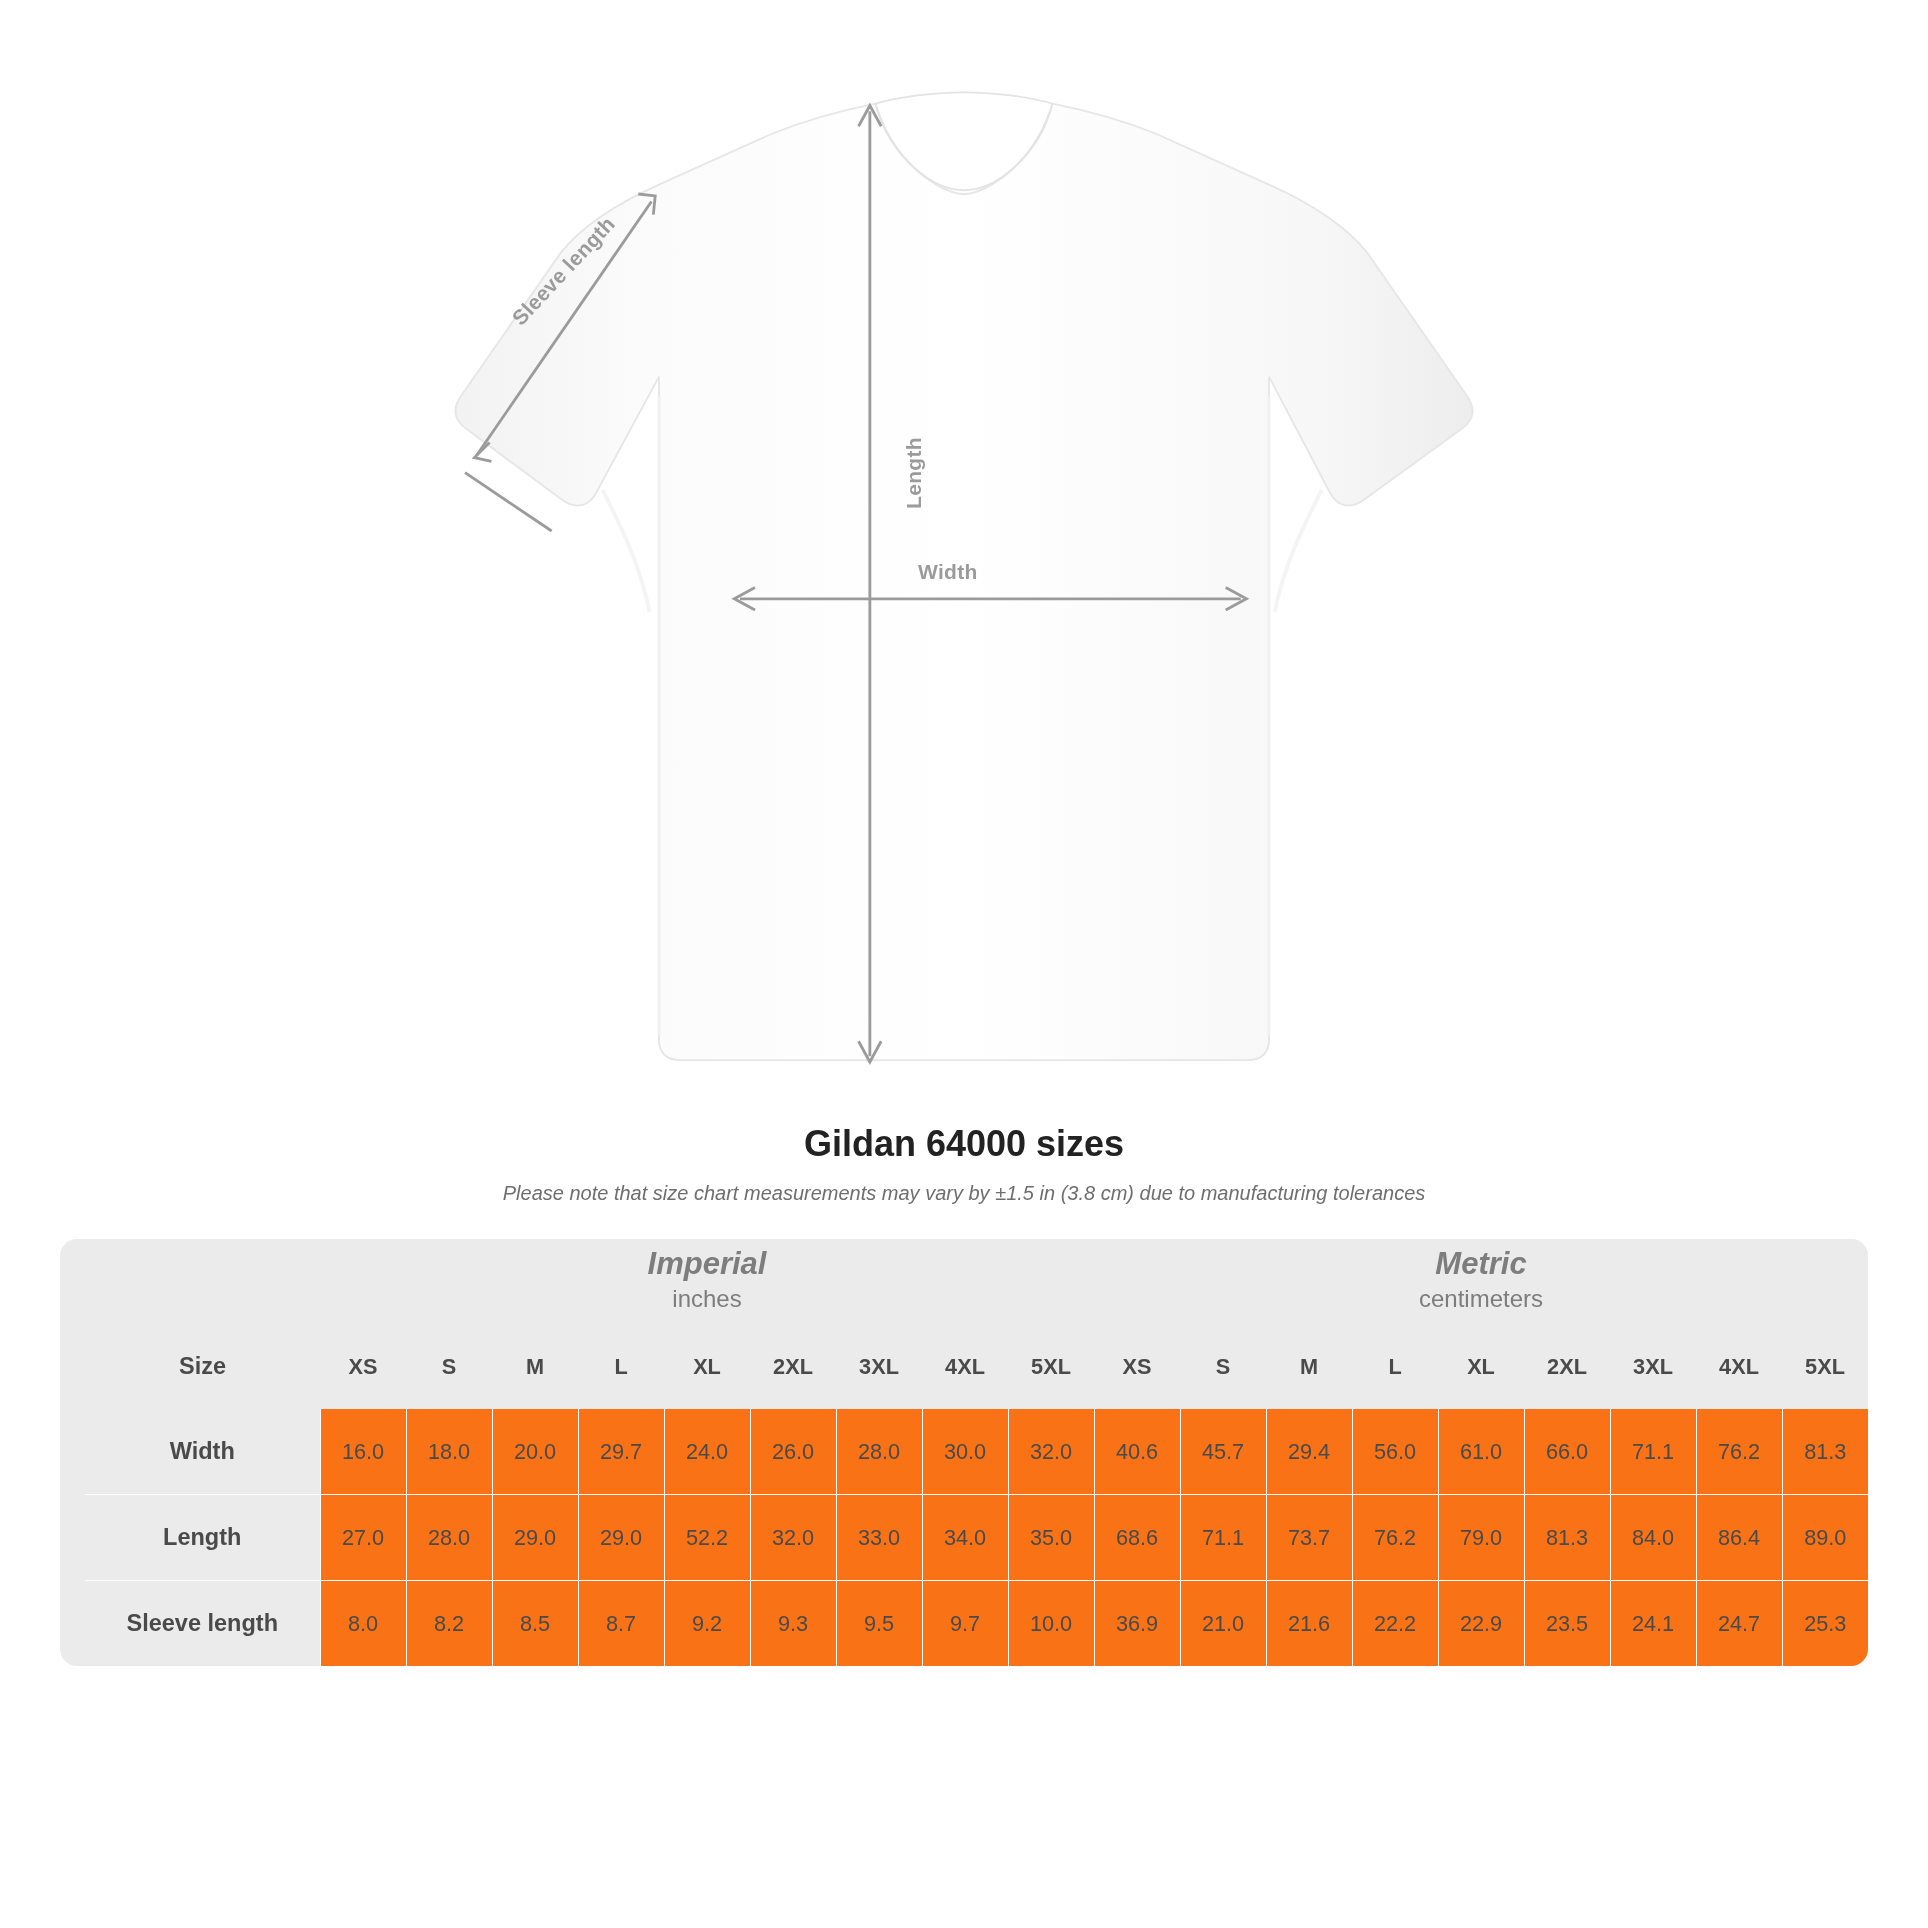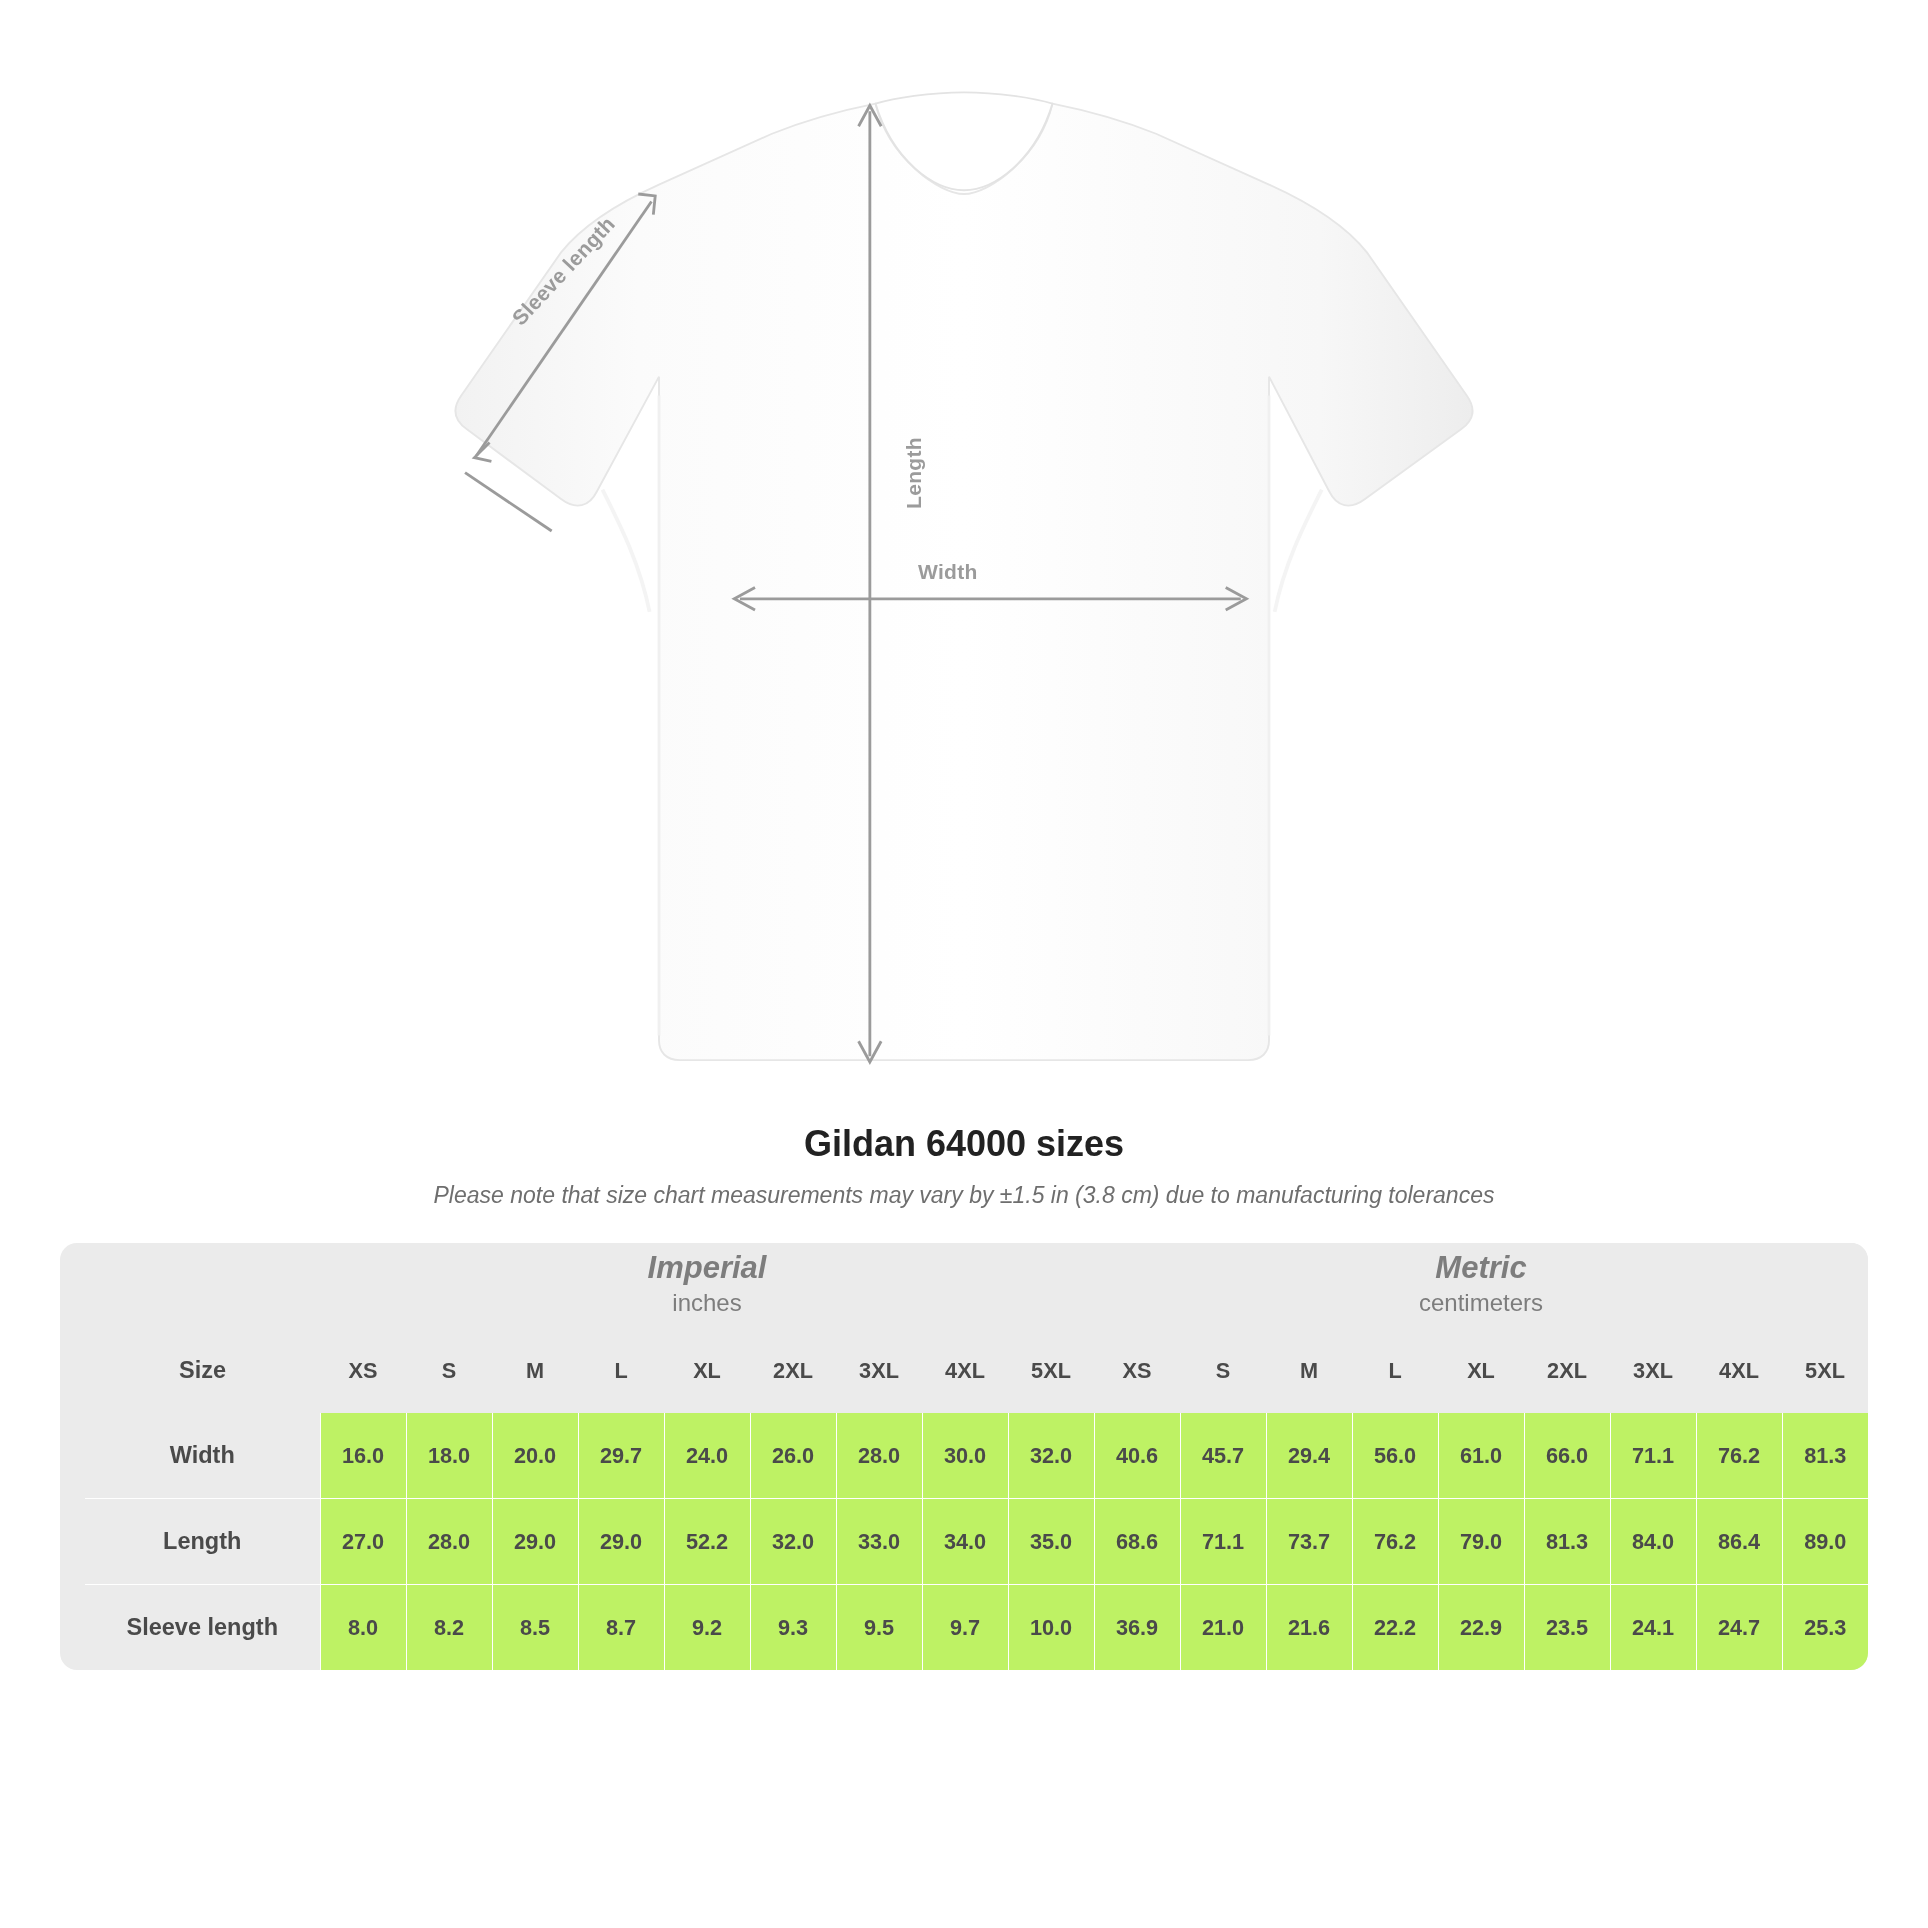--- a/index.html
+++ b/index.html
@@ -57,21 +57,21 @@
     text-align: center;
     margin-top: 12px;
   }
   .chart-title {
     font-size: 36px;
     font-weight: bold;
     color: #222222;
     margin: 0 0 17px 0;
   }
   .chart-note {
-    font-size: 23px;
+    font-size: 20px;
     font-style: italic;
     color: #6e6e6e;
     margin: 0;
   }
 
   
   .table-wrap {
     margin: 34px 60px 0 60px;
     border-radius: 17px;
     overflow: hidden;
@@ -114,24 +114,23 @@
     background: #ebebeb;
     font-weight: bold;
     color: #5a5a5a;
     font-size: 23.5px;
     height: 99px;
   }
   .hdr-row td.rowhead {
     font-size: 23.5px;
   }
   tbody tr td {
-    background: #bef264;
+    background: #f97316;
     border-right: 1.9px solid #ffffff;
     border-bottom: 1.9px solid #ffffff;
-    font-weight: bold;
   }
   tbody tr td:last-child { border-right: none; }
   tbody tr:last-child td { border-bottom: none; }
   tbody tr td.rowhead {
     background: #ebebeb;
     font-weight: bold;
     color: #4a4a4a;
     font-size: 23.5px;
   }
   col.rowhead-col { width: 235px; }

